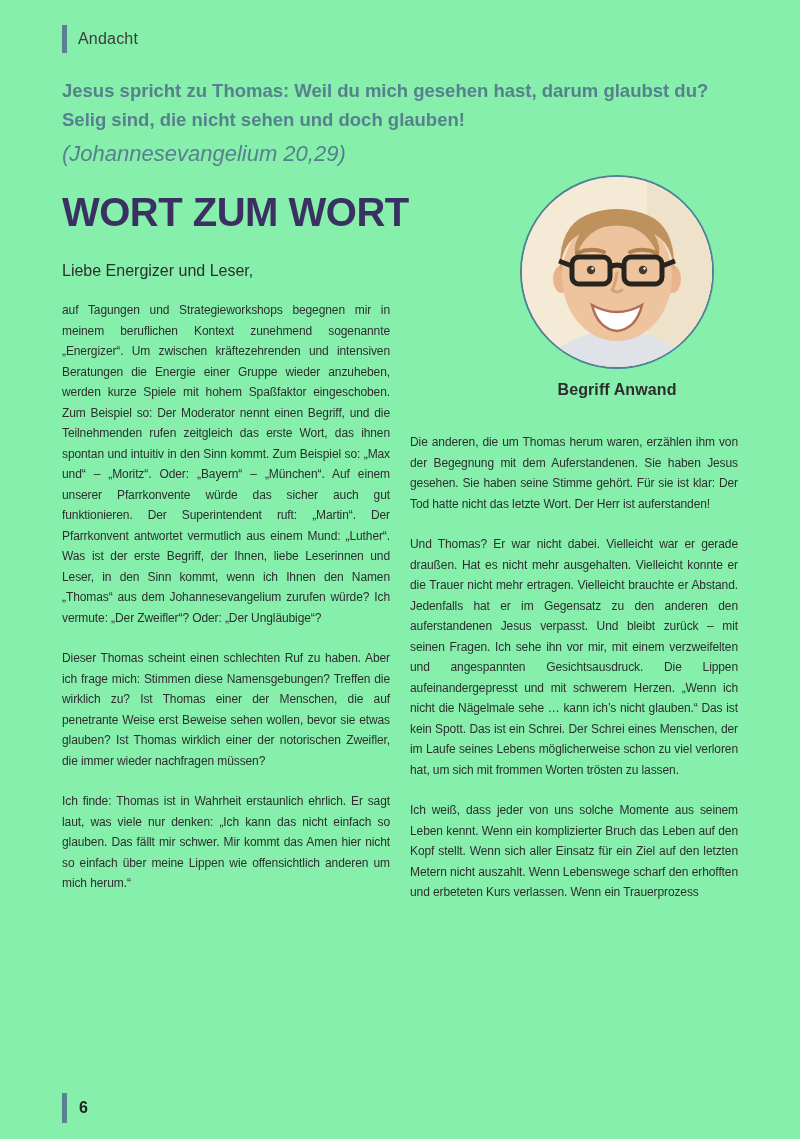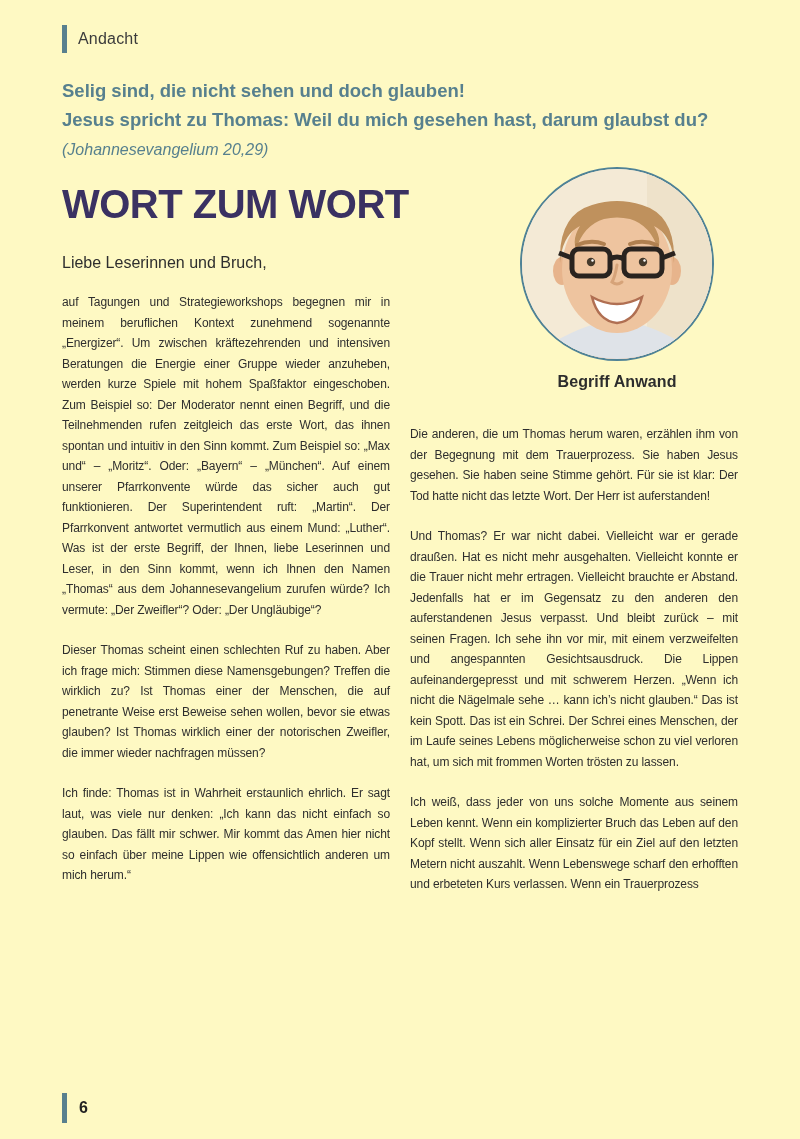--- a/index.html
+++ b/index.html
@@ -1,36 +1,36 @@
 <!DOCTYPE html>
 <html lang="de"><head>
 <meta charset="utf-8">
 <style>
   * { box-sizing: border-box; }
   body { margin: 0; background: #ffffff; }
   .page {
     position: relative;
     width: 800px;
     height: 1139px;
-    background: #fef9c3;
+    background: #86efac;
     font-family: "Liberation Sans", sans-serif;
     color: #2e2e2e;
     overflow: hidden;
     padding: 25px 62px 0 62px;
   }
   
   .kicker-row { display: flex; align-items: center; gap: 11px; height: 28px; }
   .kicker-bar { width: 5px; height: 28px; background: #58808e; flex: 0 0 auto; }
   .kicker-label { font-size: 16px; color: #3b3b3b; letter-spacing: .2px; }
 
   
   .monats-heading { margin: 51px 0 0 0; font-size: 20px; font-weight: bold; color: #57808e; letter-spacing: .1px; }
   .verse { margin: 23px 0 0 0; font-size: 18.5px; line-height: 29px; font-weight: bold; color: #57808e; }
   .verse-line { white-space: nowrap; }
-  .verse-ref { margin: 7px 0 0 0; font-size: 16px; font-style: italic; font-weight: normal; color: #57808e; }
+  .verse-ref { margin: 7px 0 0 0; font-size: 22px; font-style: italic; font-weight: normal; color: #57808e; }
 
   
   .columns { display: flex; gap: 20px; margin-top: 22px; }
   .col { width: 328px; flex: 0 0 328px; }
   .article-title {
     margin: 0; font-size: 40px; line-height: 46px; font-weight: 800;
     letter-spacing: -0.5px; color: #3a3162; white-space: nowrap; overflow: visible;
   }
   .salutation { margin: 27px 0 0 0; font-size: 16px; }
   .body-p {
@@ -58,30 +58,30 @@
 
 <div class="page">
 
   <div class="kicker-row">
     <span class="kicker-bar"></span>
     <span class="kicker-label">Andacht</span>
   </div>
 
 
   <div class="verse">
+    <div class="verse-line">Jesus spricht zu Thomas: Weil du mich gesehen hast, darum glaubst du?</div>
     <div class="verse-line">Selig sind, die nicht sehen und doch glauben!</div>
-    <div class="verse-line">Jesus spricht zu Thomas: Weil du mich gesehen hast, darum glaubst du?</div>
   </div>
   <p class="verse-ref">(Johannesevangelium 20,29)</p>
 
   <div class="columns">
 
     <div class="col">
       <h1 class="article-title">WORT ZUM WORT</h1>
-      <p class="salutation">Liebe Leserinnen und Bruch,</p>
+      <p class="salutation">Liebe Energizer und Leser,</p>
       <p class="body-p">auf Tagungen und Strategieworkshops begegnen mir in meinem beruflichen Kontext zunehmend sogenannte „Energizer“. Um zwischen kräftezehrenden und intensiven Beratungen die Energie einer Gruppe wieder anzuheben, werden kurze Spiele mit hohem Spaßfaktor eingeschoben. Zum Beispiel so: Der Moderator nennt einen Begriff, und die Teilnehmenden rufen zeitgleich das erste Wort, das ihnen spontan und intuitiv in den Sinn kommt. Zum Beispiel so: „Max und“ – „Moritz“. Oder: „Bayern“ – „München“. Auf einem unserer Pfarrkonvente würde das sicher auch gut funktionieren. Der Superintendent ruft: „Martin“. Der Pfarrkonvent antwortet vermutlich aus einem Mund: „Luther“. Was ist der erste Begriff, der Ihnen, liebe Leserinnen und Leser, in den Sinn kommt, wenn ich Ihnen den Namen „Thomas“ aus dem Johannesevangelium zurufen würde? Ich vermute: „Der Zweifler“? Oder: „Der Ungläubige“?</p>
       <p class="body-p">Dieser Thomas scheint einen schlechten Ruf zu haben. Aber ich frage mich: Stimmen diese Namensgebungen? Treffen die wirklich zu? Ist Thomas einer der Menschen, die auf penetrante Weise erst Beweise sehen wollen, bevor sie etwas glauben? Ist Thomas wirklich einer der notorischen Zweifler, die immer wieder nachfragen müssen?</p>
       <p class="body-p">Ich finde: Thomas ist in Wahrheit erstaunlich ehrlich. Er sagt laut, was viele nur denken: „Ich kann das nicht einfach so glauben. Das fällt mir schwer. Mir kommt das Amen hier nicht so einfach über meine Lippen wie offensichtlich anderen um mich herum.“</p>
     </div>
 
     <div class="col">
       <figure class="figure" style="margin-block: 0px; margin: -14px 0px 0px 110px;">
         <div class="portrait">
           <svg viewBox="0 0 190 190" aria-hidden="true">
             <rect width="190" height="190" fill="#f4ead6"></rect>
@@ -104,21 +104,21 @@
             <circle cx="69" cy="93" r="4.2" fill="#453a2c"></circle>
             <circle cx="121" cy="93" r="4.2" fill="#453a2c"></circle>
             <circle cx="70.5" cy="91.5" r="1.2" fill="#ffffff"></circle>
             <circle cx="122.5" cy="91.5" r="1.2" fill="#ffffff"></circle>
             <path d="M95,96 Q93,108 90,113 Q95,117 100,113" stroke="#d6a379" stroke-width="3" fill="none" stroke-linecap="round"></path>
             <path d="M70,128 Q95,142 120,128 Q114,152 95,154 Q76,152 70,128 Z" fill="#ffffff" stroke="#b06f52" stroke-width="2.5"></path>
           </svg>
         </div>
         <figcaption class="figcaption">Begriff Anwand</figcaption>
       </figure>
-      <p class="body-p right-first">Die anderen, die um Thomas herum waren, erzählen ihm von der Begegnung mit dem Trauerprozess. Sie haben Jesus gesehen. Sie haben seine Stimme gehört. Für sie ist klar: Der Tod hatte nicht das letzte Wort. Der Herr ist auferstanden!</p>
+      <p class="body-p right-first">Die anderen, die um Thomas herum waren, erzählen ihm von der Begegnung mit dem Auferstandenen. Sie haben Jesus gesehen. Sie haben seine Stimme gehört. Für sie ist klar: Der Tod hatte nicht das letzte Wort. Der Herr ist auferstanden!</p>
       <p class="body-p">Und Thomas? Er war nicht dabei. Vielleicht war er gerade draußen. Hat es nicht mehr ausgehalten. Vielleicht konnte er die Trauer nicht mehr ertragen. Vielleicht brauchte er Abstand. Jedenfalls hat er im Gegensatz zu den anderen den auferstandenen Jesus verpasst. Und bleibt zurück – mit seinen Fragen. Ich sehe ihn vor mir, mit einem verzweifelten und angespannten Gesichtsausdruck. Die Lippen aufeinandergepresst und mit schwerem Herzen. „Wenn ich nicht die Nägelmale sehe … kann ich’s nicht glauben.“ Das ist kein Spott. Das ist ein Schrei. Der Schrei eines Menschen, der im Laufe seines Lebens möglicherweise schon zu viel verloren hat, um sich mit frommen Worten trösten zu lassen.</p>
       <p class="body-p">Ich weiß, dass jeder von uns solche Momente aus seinem Leben kennt. Wenn ein komplizierter Bruch das Leben auf den Kopf stellt. Wenn sich aller Einsatz für ein Ziel auf den letzten Metern nicht auszahlt. Wenn Lebenswege scharf den erhofften und erbeteten Kurs verlassen. Wenn ein Trauerprozess</p>
     </div>
 
   </div>
 
   <div class="footer">
     <span class="footer-bar"></span>
     <span class="page-num">6</span>
   </div>

